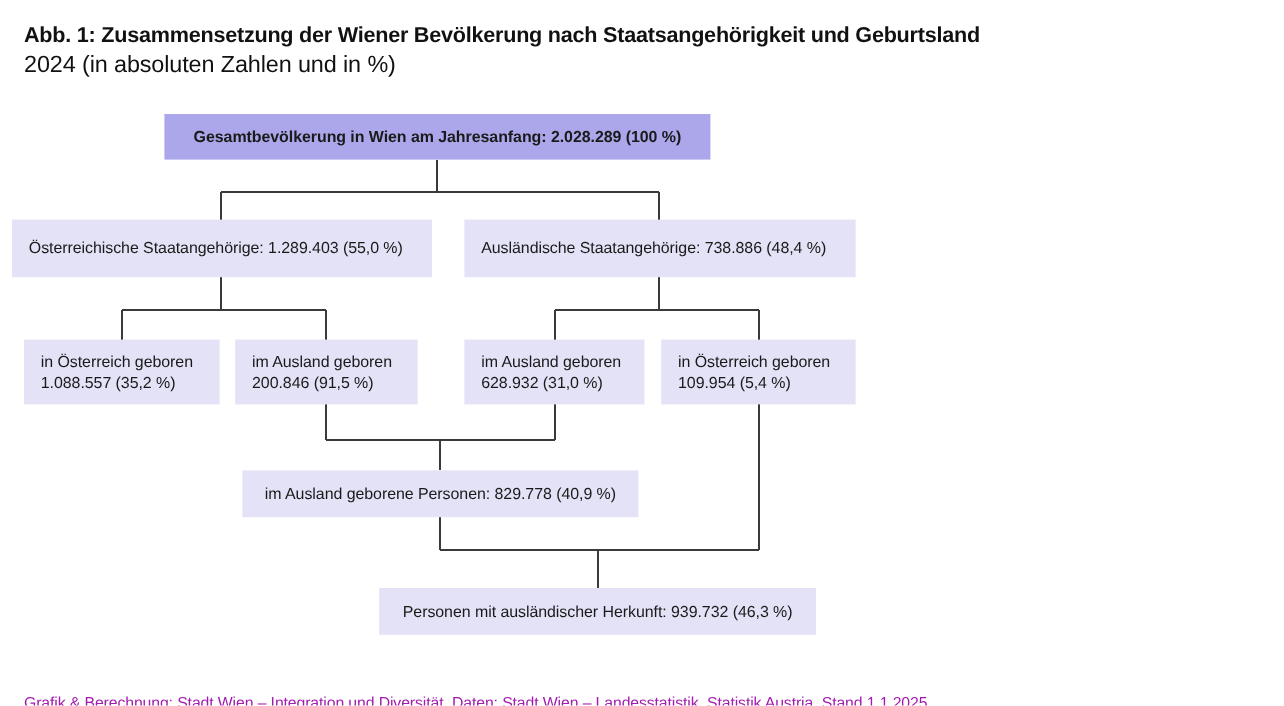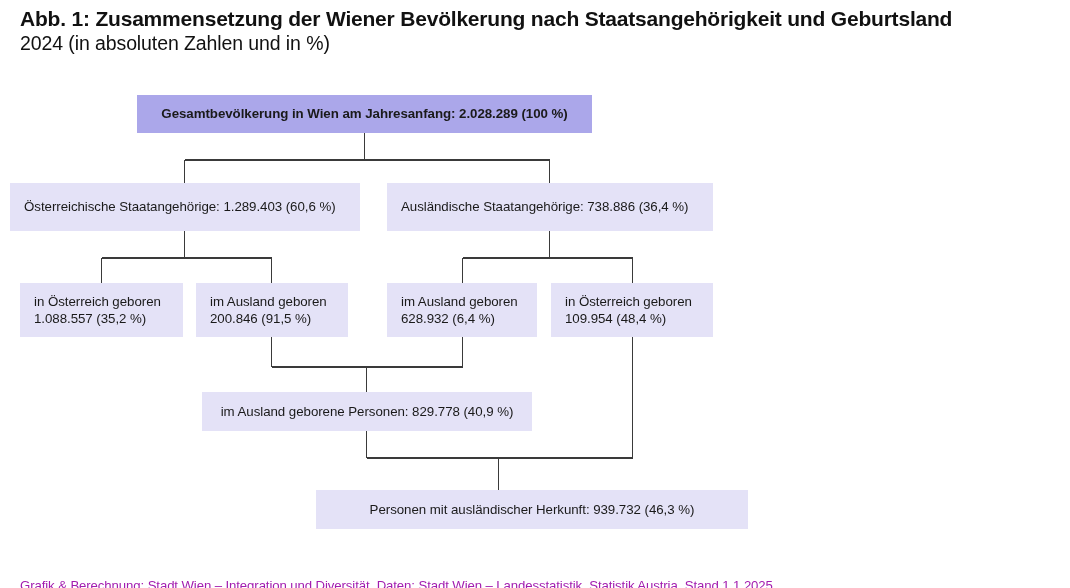--- a/index.html
+++ b/index.html
@@ -18,26 +18,27 @@
   }
 
   
   #title-block {
     position: absolute;
     left: 20px;
     top: 6px;
     width: 1010px;
   }
   #title-line1 {
-    font-size: 21px;
+    font-size: 18px;
     font-weight: bold;
     line-height: 25px;
     letter-spacing: -0.2px;
     color: #111111;
     white-space: nowrap;
+    margin-top: 11px;
   }
   #title-line2 {
     font-size: 19.5px;
     font-weight: normal;
     line-height: 25px;
     letter-spacing: -0.1px;
     color: #111111;
     white-space: nowrap;
   }
 
@@ -88,21 +89,21 @@
 
   
   #node-total       { left: 137px; top: 95px;  width: 455px; height: 38px; }
   #node-austrian    { left: 10px;  top: 183px; width: 350px; height: 48px; }
   #node-foreign     { left: 387px; top: 183px; width: 326px; height: 48px; }
   #node-aut-born-at { left: 20px;  top: 283px; width: 163px; height: 54px; }
   #node-aut-born-ab { left: 196px; top: 283px; width: 152px; height: 54px; }
   #node-for-born-ab { left: 387px; top: 283px; width: 150px; height: 54px; }
   #node-for-born-at { left: 551px; top: 283px; width: 162px; height: 54px; }
   #node-born-abroad { left: 202px; top: 392px; width: 330px; height: 39px; }
-  #node-foreign-org { left: 316px; top: 490px; width: 432px; height: 39px; }
+  #node-foreign-org { left: 316px; top: 490px; width: 364px; height: 39px; }
 
   
   #footer {
     position: absolute;
     left: 20px;
     top: 577px;
     font-size: 13.2px;
     line-height: 18px;
     color: #a21caf;
     letter-spacing: -0.1px;
@@ -147,41 +148,41 @@
       <path d="M366.5 458 L632.5 458"></path>
       <path d="M498.5 458 L498.5 490"></path>
     </g>
   </svg>
 
   <div class="node root" id="node-total">
     <span class="line">Gesamtbevölkerung in Wien am Jahresanfang: 2.028.289 (100 %)</span>
   </div>
 
   <div class="node" id="node-austrian">
-    <span class="line">Österreichische Staatangehörige: 1.289.403 (60,6 %)</span>
+    <span class="line">Österreichische Staatangehörige: 1.289.403 (55,0 %)</span>
   </div>
   <div class="node" id="node-foreign">
-    <span class="line">Ausländische Staatangehörige: 738.886 (36,4 %)</span>
+    <span class="line">Ausländische Staatangehörige: 738.886 (48,4 %)</span>
   </div>
 
   <div class="node" id="node-aut-born-at">
     <span class="line">in Österreich geboren</span>
     <span class="line">1.088.557 (35,2 %)</span>
   </div>
   <div class="node" id="node-aut-born-ab">
     <span class="line">im Ausland geboren</span>
     <span class="line">200.846 (91,5 %)</span>
   </div>
   <div class="node" id="node-for-born-ab">
     <span class="line">im Ausland geboren</span>
-    <span class="line">628.932 (6,4 %)</span>
+    <span class="line">628.932 (31,0 %)</span>
   </div>
   <div class="node" id="node-for-born-at">
     <span class="line">in Österreich geboren</span>
-    <span class="line">109.954 (48,4 %)</span>
+    <span class="line">109.954 (5,4 %)</span>
   </div>
 
   <div class="node centered" id="node-born-abroad">
     <span class="line">im Ausland geborene Personen: 829.778 (40,9 %)</span>
   </div>
 
   <div class="node centered" id="node-foreign-org">
     <span class="line">Personen mit ausländischer Herkunft: 939.732 (46,3 %)</span>
   </div>
 

